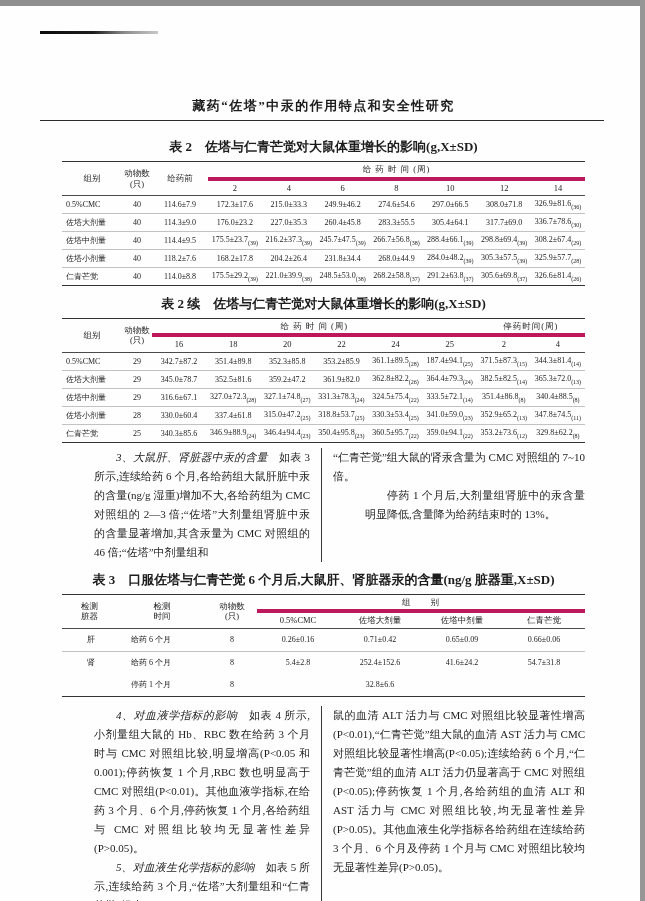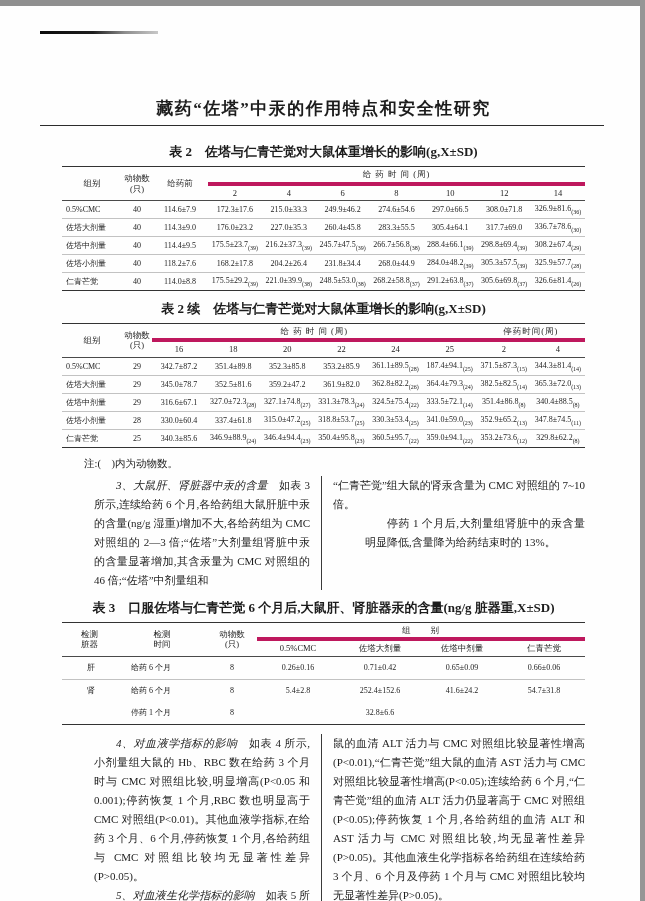--- a/index.html
+++ b/index.html
@@ -3,21 +3,21 @@
 <meta charset="utf-8">
 <style>
   html,body{margin:0;padding:0;background:#ffffff;}
   .page{position:relative;width:645px;height:901px;background:#fefefe;overflow:hidden;
         font-family:"Liberation Serif","DejaVu Serif",serif;color:#1c1c1c;}
   .edge-top{position:absolute;top:0;left:0;width:645px;height:6px;background:#8f8f8f;}
   .edge-right{position:absolute;top:0;right:0;width:5px;height:901px;background:#969696;}
   .scan-bar{position:absolute;top:31px;left:40px;width:118px;height:3px;
             background:linear-gradient(to right,#0b0b0b 0%,#1d1d1d 45%,#8d8d8d 72%,#c8c8c8 100%);}
   .content{position:absolute;left:62px;top:0;width:523px;}
-  .running-head{padding-top:97px;text-align:center;font-weight:bold;font-size:17px;letter-spacing:1.5px;}
+  .running-head{padding-top:97px;text-align:center;font-weight:bold;font-size:13px;letter-spacing:1.5px;}
   .head-rule{margin-top:5px;margin-left:-22px;width:564px;border-top:1.5px solid #2c2c2c;height:0;}
   .body-text{font-size:11px;line-height:19px;text-align:justify;margin:0;}
   .indent{text-indent:2em;margin-left:32px;}
   .kai{font-style:italic;}
   .twocol{display:flex;align-items:stretch;}
   .col-left{width:248px;}
   .col-divider{width:1px;background:#3a3a3a;margin:0 11px;}
   .col-right{flex:1;}
   .tbl-caption{text-align:center;font-weight:bold;font-size:13px;}
   .cap2{margin-top:10px;}
@@ -234,21 +234,20 @@
             <td><span>346.4±94.4</span><sub>(23)</sub></td>
             <td><span>350.4±95.8</span><sub>(23)</sub></td>
             <td><span>360.5±95.7</span><sub>(22)</sub></td>
             <td><span>359.0±94.1</span><sub>(22)</sub></td>
             <td><span>353.2±73.6</span><sub>(12)</sub></td>
             <td><span>329.8±62.2</span><sub>(8)</sub></td>
           </tr>
         </tbody>
     </table>
 
-    <p class="note-line">注:(　)内为动物数。</p>
 
     <div class="twocol blockA">
       <div class="col-left">
         <p class="body-text indent"><span class="kai">3、大鼠肝、肾脏器中汞的含量</span><span>　如表 3 所示,连续给药 6 个月,各给药组大鼠肝脏中汞的含量(ng/g 湿重)增加不大,各给药组为 CMC 对照组的 2—3 倍;“佐塔”大剂量组肾脏中汞的含量显著增加,其含汞量为 CMC 对照组的 46 倍;“佐塔”中剂量组和</span></p>
       </div>
       <div class="col-divider"></div>
       <div class="col-right">
         <p class="body-text">“仁青芒觉”组大鼠的肾汞含量为 CMC 对照组的 7~10 倍。</p>
         <p class="body-text indent">停药 1 个月后,大剂量组肾脏中的汞含量明显降低,含量降为给药结束时的 13%。</p>
       </div>

